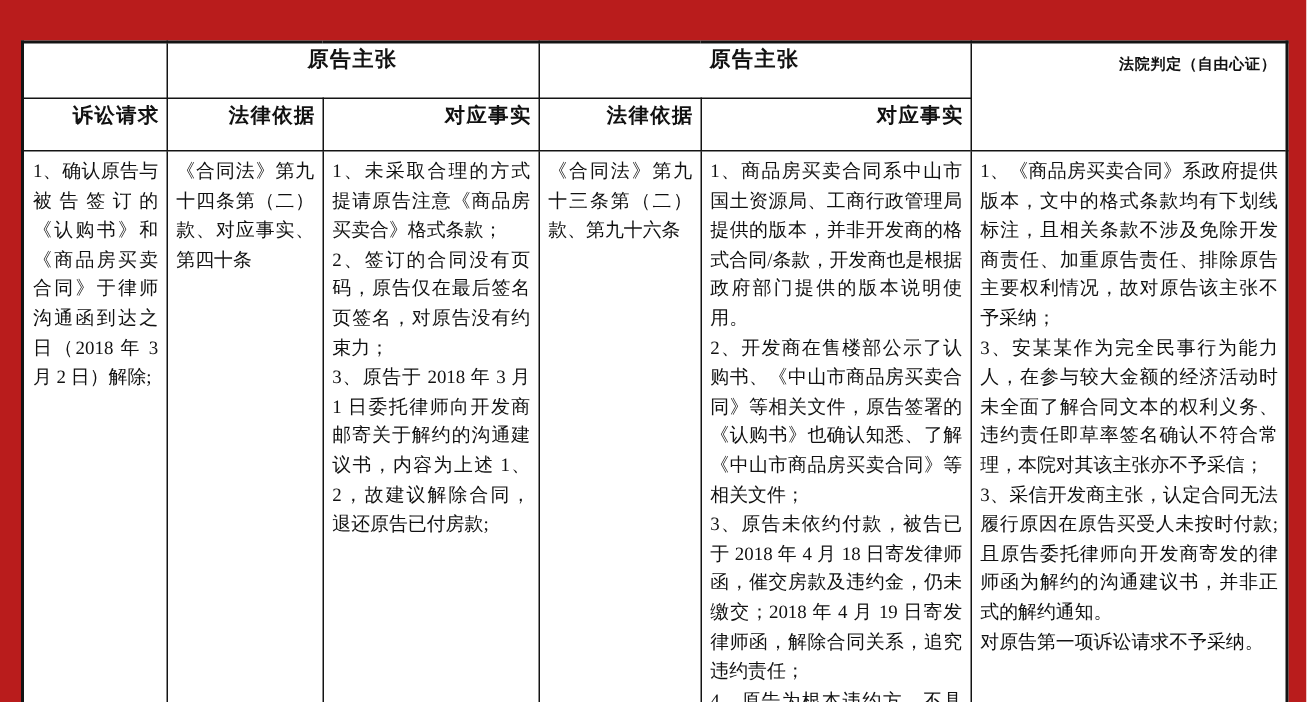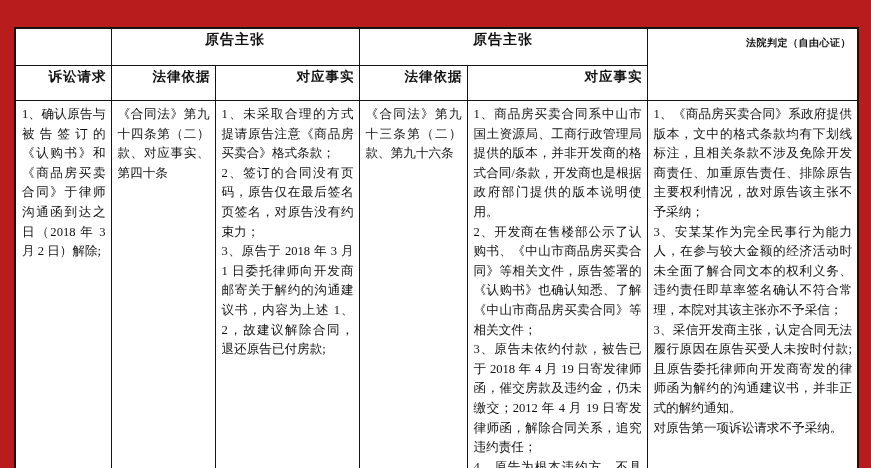--- a/index.html
+++ b/index.html
@@ -81,21 +81,21 @@
           <p>1、未采取合理的方式提请原告注意《商品房买卖合》格式条款；</p>
           <p>2、签订的合同没有页码，原告仅在最后签名页签名，对原告没有约束力；</p>
           <p>3、原告于 2018 年 3 月 1 日委托律师向开发商邮寄关于解约的沟通建议书，内容为上述 1、2，故建议解除合同，退还原告已付房款;</p>
         </td>
         <td class="body-cell">
           <p>《合同法》第九十三条第（二）款、第九十六条</p>
         </td>
         <td class="body-cell">
           <p>1、商品房买卖合同系中山市国土资源局、工商行政管理局提供的版本，并非开发商的格式合同/条款，开发商也是根据政府部门提供的版本说明使用。</p>
           <p>2、开发商在售楼部公示了认购书、《中山市商品房买卖合同》等相关文件，原告签署的《认购书》也确认知悉、了解《中山市商品房买卖合同》等相关文件；</p>
-          <p>3、原告未依约付款，被告已于 2018 年 4 月 19 日寄发律师函，催交房款及违约金，仍未缴交；2012 年 4 月 19 日寄发律师函，解除合同关系，追究违约责任；</p>
+          <p>3、原告未依约付款，被告已于 2018 年 4 月 18 日寄发律师函，催交房款及违约金，仍未缴交；2018 年 4 月 19 日寄发律师函，解除合同关系，追究违约责任；</p>
           <p>4、原告为根本违约方，不具有解除合同的权利，解除合同权利应由守约方行使。</p>
         </td>
         <td class="body-cell">
           <p>1、《商品房买卖合同》系政府提供版本，文中的格式条款均有下划线标注，且相关条款不涉及免除开发商责任、加重原告责任、排除原告主要权利情况，故对原告该主张不予采纳；</p>
           <p>3、安某某作为完全民事行为能力人，在参与较大金额的经济活动时未全面了解合同文本的权利义务、违约责任即草率签名确认不符合常理，本院对其该主张亦不予采信；</p>
           <p>3、采信开发商主张，认定合同无法履行原因在原告买受人未按时付款;且原告委托律师向开发商寄发的律师函为解约的沟通建议书，并非正式的解约通知。</p>
           <p>对原告第一项诉讼请求不予采纳。</p>
         </td>
       </tr>
     </tbody>

